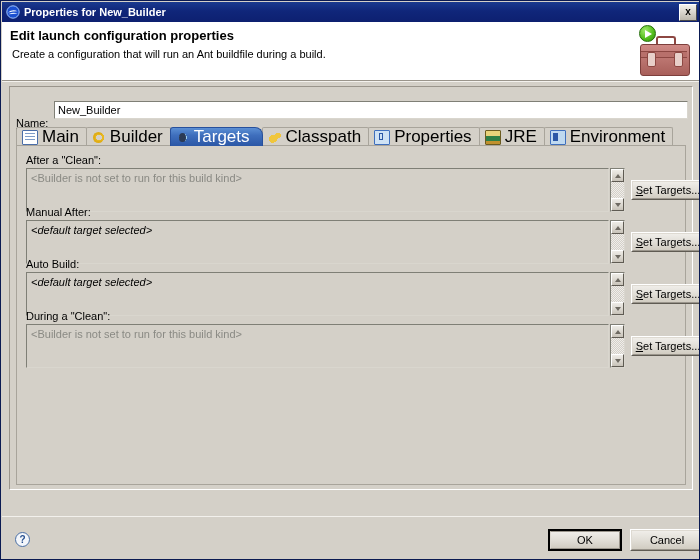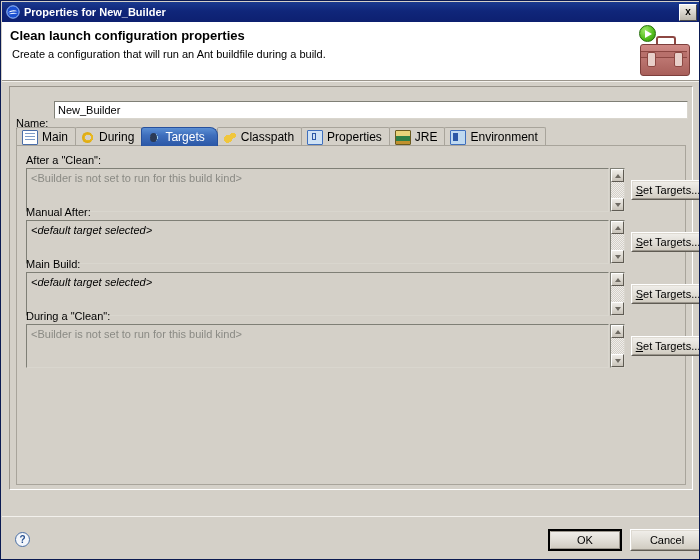--- a/index.html
+++ b/index.html
@@ -211,21 +211,21 @@
     height: 19px;
     display: flex;
     align-items: center;
     padding: 0 7px 0 5px;
     box-sizing: border-box;
     background: #d4d0c8;
     border: 1px solid #a8a49b;
     border-bottom: none;
     border-radius: 2px 2px 0 0;
     margin-right: -1px;
-    font-size: 12px;
+    font-size: 17px;
     color: #000;
     white-space: nowrap;
     cursor: default;
     position: relative;
   }
   .tab.selected {
     background: linear-gradient(to bottom, #5b8fd4 0%, #3f6fbd 40%, #2b57a6 100%);
     color: #ffffff;
     border-color: #27509c;
     z-index: 3;
@@ -481,21 +481,21 @@
         <circle cx="7" cy="7" r="6.2" fill="#1b4fd0" stroke="#9fc4ff" stroke-width="1"></circle>
         <path d="M2 7.6 q4 -3.6 9.6 -1.4 q-4.2 -0.2 -9.6 1.4 z" fill="#ffffff"></path>
         <path d="M2.4 9.2 q4.4 -2.2 9.2 -0.8 q-4.6 0.6 -9.2 0.8 z" fill="#dce9ff"></path>
       </svg>
     </span>
     <span class="title-text">Properties for New_Builder</span>
     <div class="title-close">x</div>
   </div>
 
   <div class="header">
-    <div class="header-title">Clean launch configuration properties</div>
+    <div class="header-title">Edit launch configuration properties</div>
     <div class="header-desc">Create a configuration that will run an Ant buildfile during a build.</div>
     <div class="banner-art">
       <div class="run-badge"></div>
       <div class="toolbox-handle"></div>
       <div class="toolbox"></div>
       <div class="toolbox-band"></div>
       <div class="toolbox-latch-l"></div>
       <div class="toolbox-latch-r"></div>
     </div>
   </div>
@@ -509,21 +509,21 @@
         <input class="name-input" type="text" value="New_Builder" style="">
       </div>
 
       <div class="tabstrip">
         <div class="tab">
           <span class="tab-ico ico-doc"></span>
           <span class="tab-label">Main</span>
         </div>
         <div class="tab">
           <span class="tab-ico ico-refresh"></span>
-          <span class="tab-label">During</span>
+          <span class="tab-label">Builder</span>
         </div>
         <div class="tab selected">
           <span class="tab-ico ico-ant"></span>
           <span class="tab-label">Targets</span>
         </div>
         <div class="tab">
           <span class="tab-ico ico-classpath"></span>
           <span class="tab-label">Classpath</span>
         </div>
         <div class="tab">
@@ -572,21 +572,21 @@
             <div class="sb-btn sb-down">
                 <span class="sb-arrow"></span>
               </div>
           </div>
           <div class="btn set-targets" style="top:26px;">
               <span><u>S</u>et Targets...</span>
             </div>
         </div>
 
         <div class="section" style="top:112px;">
-          <div class="sec-label">Main Build:</div>
+          <div class="sec-label">Auto Build:</div>
           <div class="sec-field enabled">
             <span class="sec-text dark">&lt;default target selected&gt;</span>
           </div>
           <div class="vscroll">
             <div class="sb-btn sb-up">
                 <span class="sb-arrow"></span>
               </div>
             <div class="sb-btn sb-down">
                 <span class="sb-arrow"></span>
               </div>

